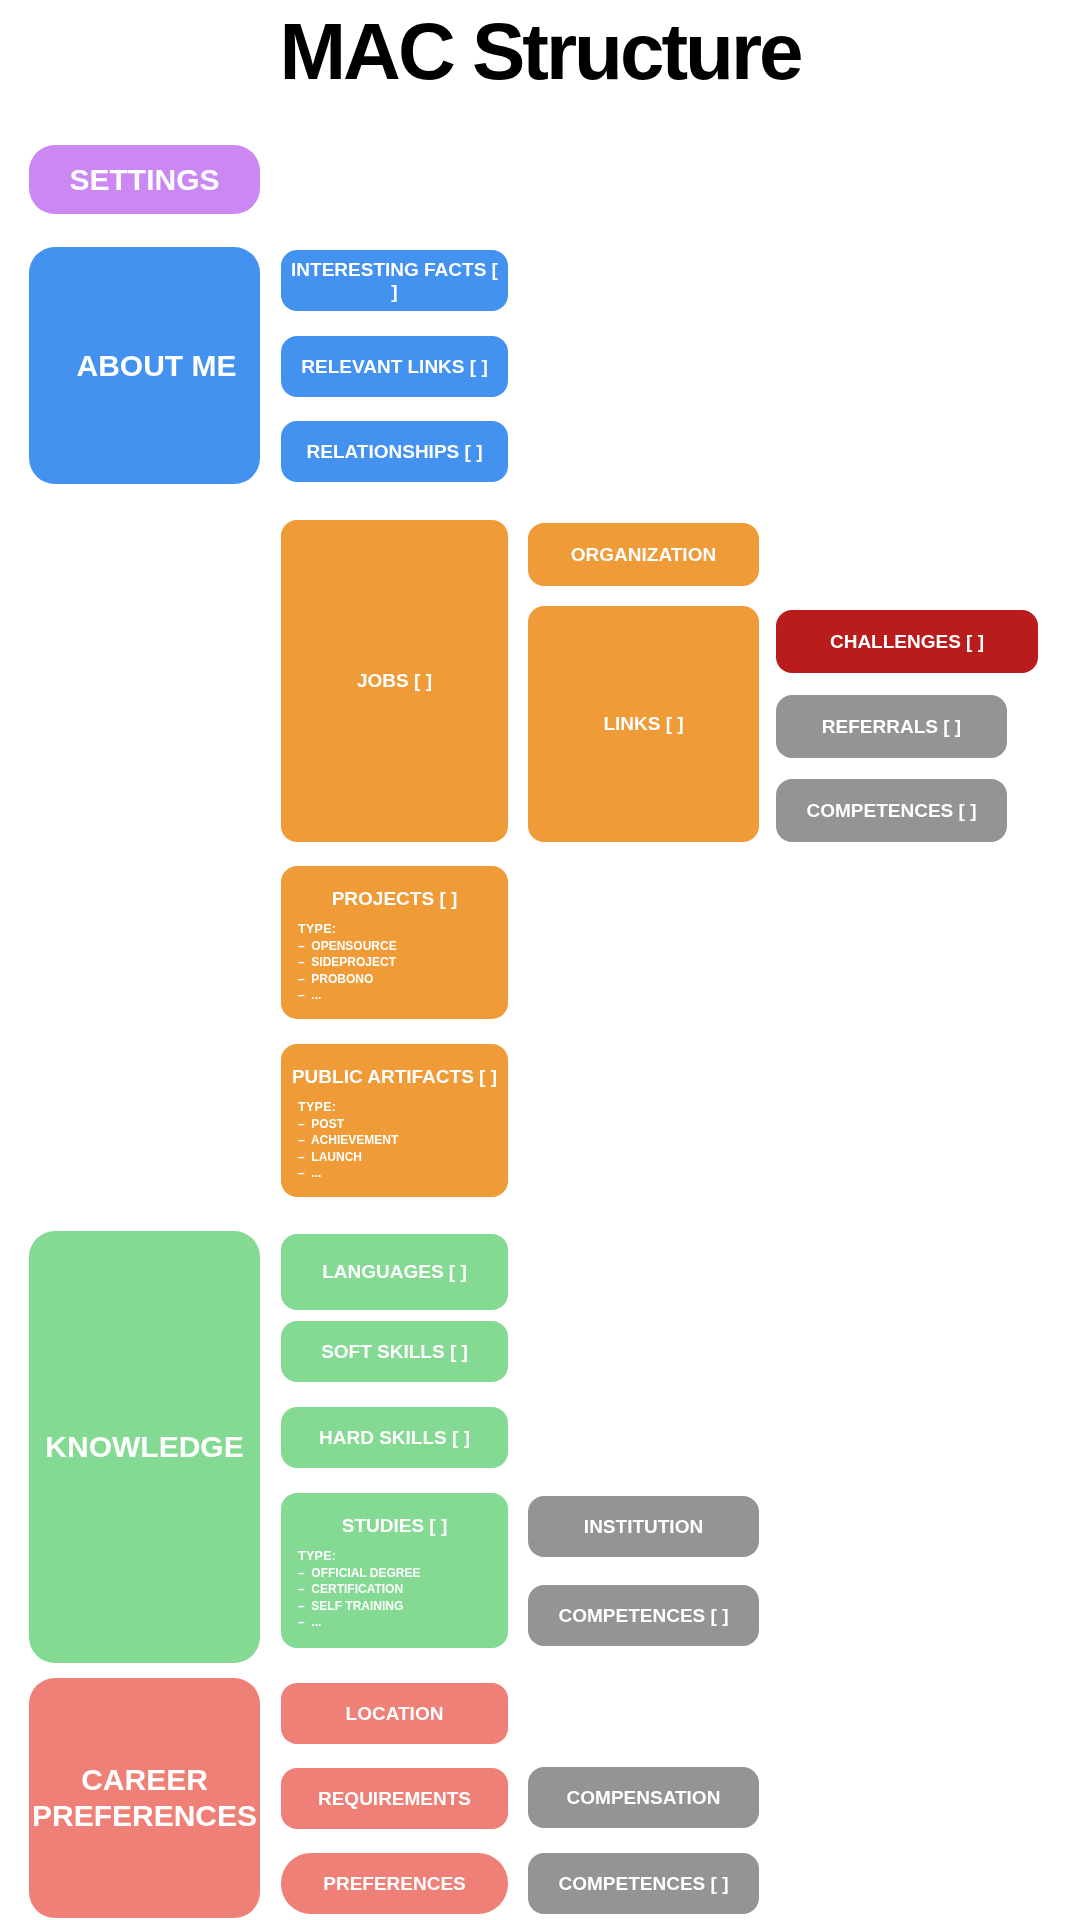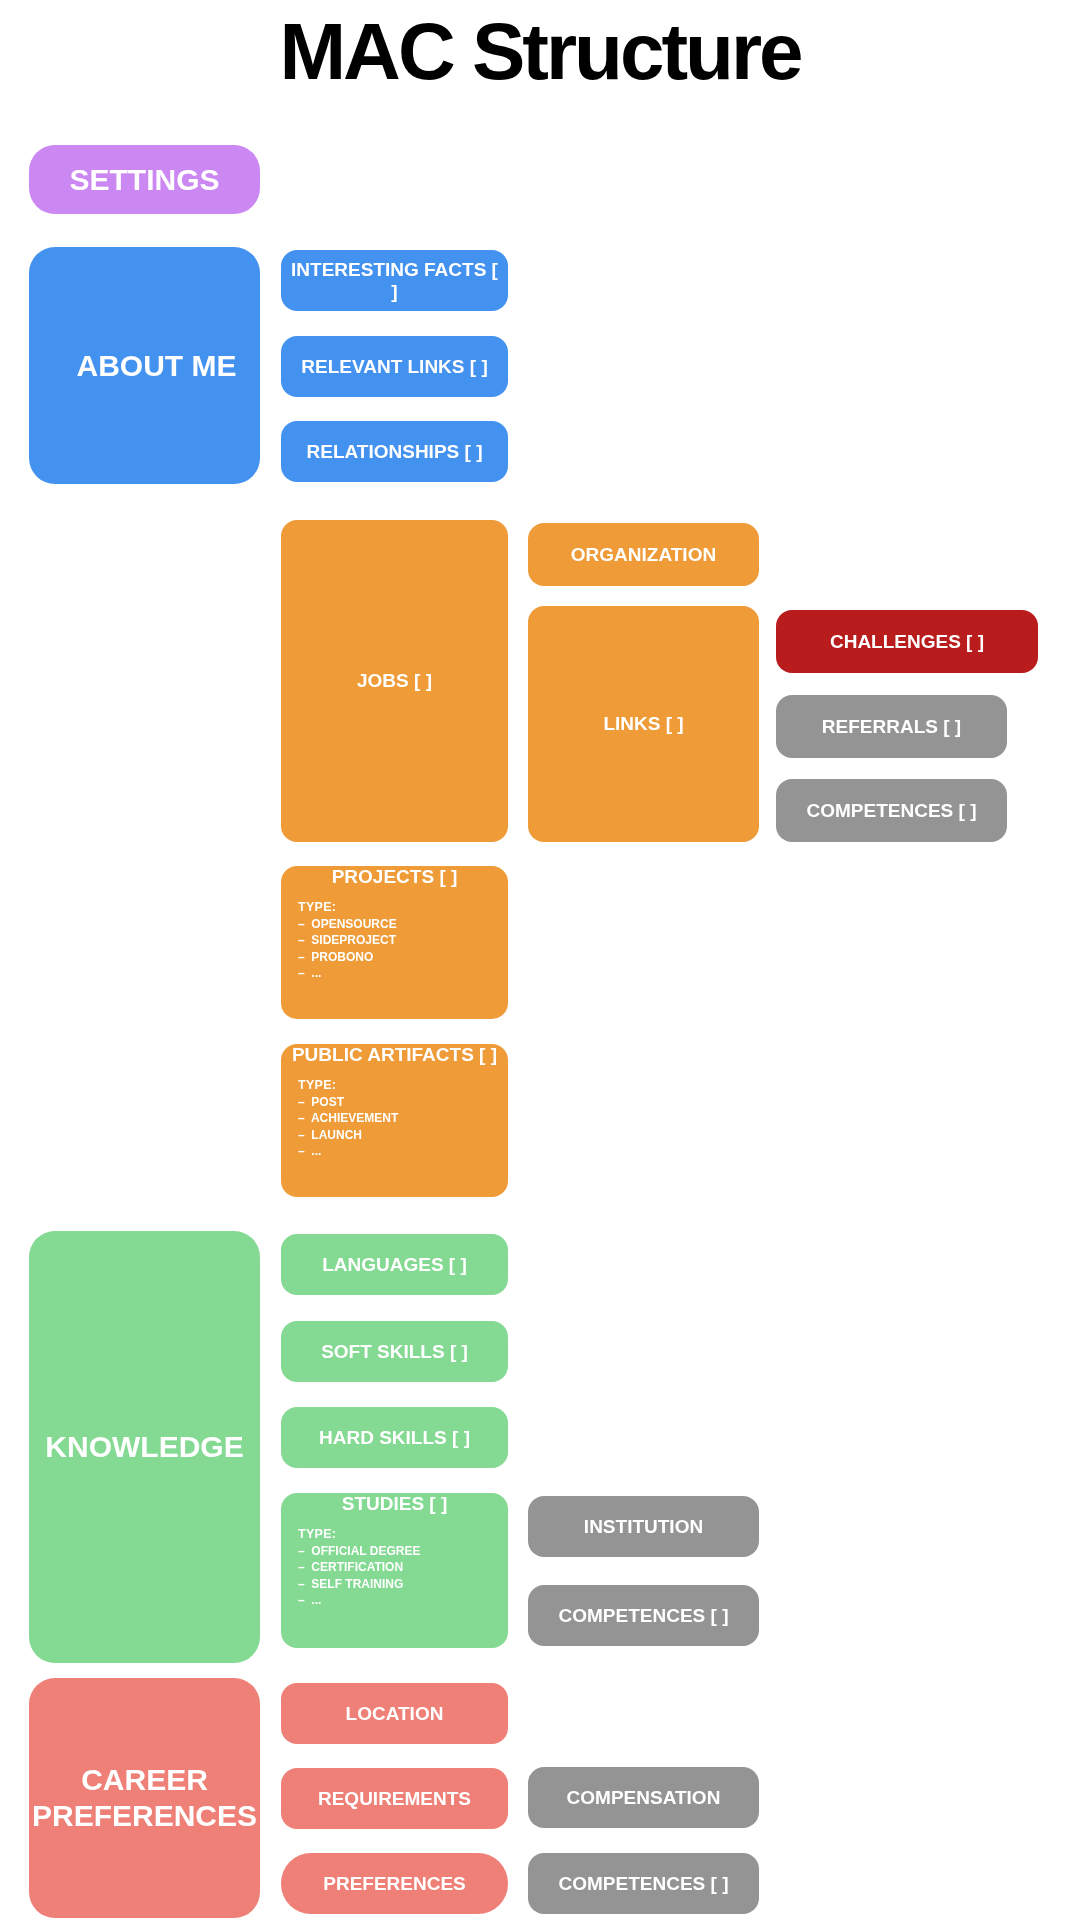--- a/index.html
+++ b/index.html
@@ -16,21 +16,21 @@
   .box {
     position:absolute; border-radius:16px; color:#ffffff;
     display:flex; align-items:center; justify-content:center;
     text-align:center;
   }
   .box.big   { border-radius:26px; }
   .big-lbl   { font-size:30px; font-weight:800; line-height:1.2; padding:0 10px; }
   .small-lbl { font-size:19px; font-weight:700; padding:0 8px; }
 
   .typebox { display:block; border-radius:16px; }
-  .tb-title { text-align:center; font-size:19px; font-weight:700; }
+  .tb-title { margin-top:22px; text-align:center; font-size:19px; font-weight:700; }
   .tb-body  { margin-top:12px; padding-left:17px; text-align:left; }
   .tb-head  { font-size:12.5px; font-weight:700; letter-spacing:.3px; }
   .tb-item  { font-size:12px; font-weight:700; margin-top:2.5px; }
   .tb-item::before { content:"–  "; white-space:pre; }
 </style>
 </head>
 <body>
 
 <div class="canvas">
 
@@ -95,21 +95,21 @@
       <div class="tb-item">ACHIEVEMENT</div>
       <div class="tb-item">LAUNCH</div>
       <div class="tb-item">...</div>
     </div>
   </div>
 
   <div class="box big" style="left: 29px; top: 1231px; width: 231px; height: 432px; background: rgb(132, 217, 147);">
     <span class="big-lbl">KNOWLEDGE</span>
   </div>
 
-  <div class="box" style="left: 281px; top: 1234px; width: 227px; height: 61px; background: rgb(132, 217, 147);">
+  <div class="box" style="left: 281px; top: 1234px; width: 227px; height: 76px; background: rgb(132, 217, 147);">
     <span class="small-lbl">LANGUAGES [ ]</span>
   </div>
   <div class="box" style="left: 281px; top: 1321px; width: 227px; height: 61px; background: rgb(132, 217, 147);">
     <span class="small-lbl">SOFT SKILLS [ ]</span>
   </div>
   <div class="box" style="left: 281px; top: 1407px; width: 227px; height: 61px; background: rgb(132, 217, 147);">
     <span class="small-lbl">HARD SKILLS [ ]</span>
   </div>
 
   <div class="typebox box" style="left: 281px; top: 1493px; width: 227px; height: 155px; background: rgb(132, 217, 147);">

